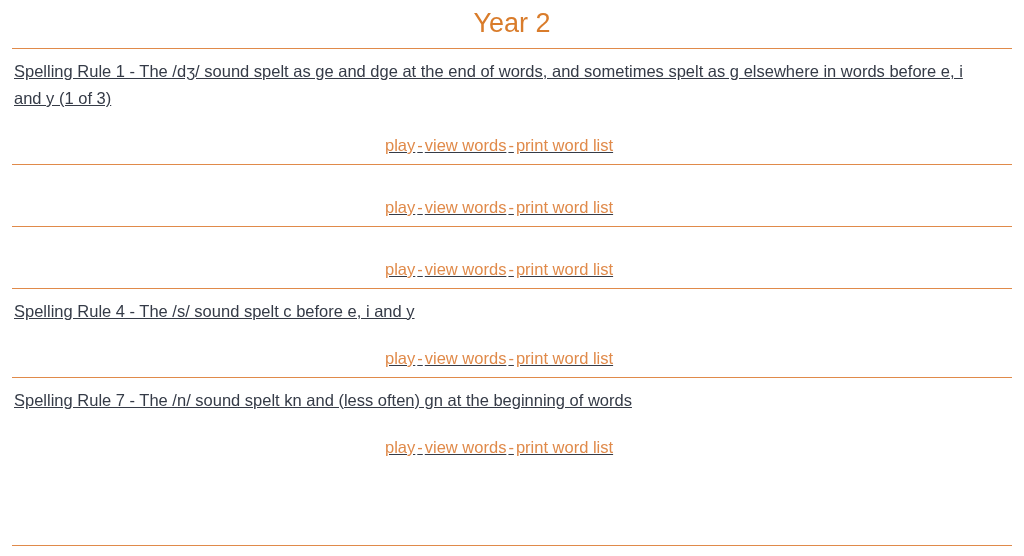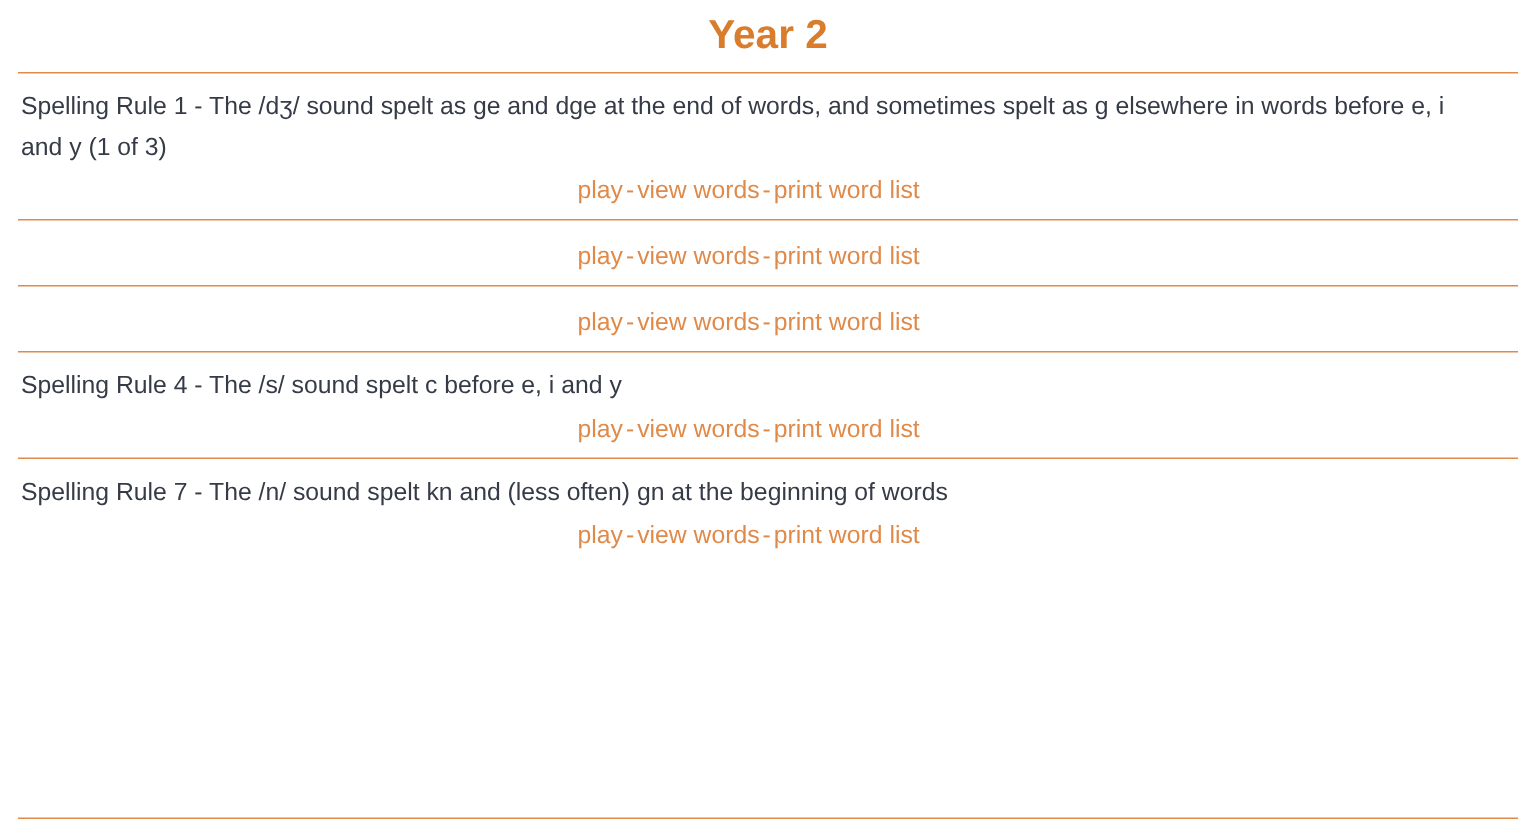--- a/index.html
+++ b/index.html
@@ -19,31 +19,32 @@
   .page {
     width: 1024px;
     height: 556px;
     box-sizing: border-box;
     position: relative;
   }
 
   .page-title {
     text-align: center;
     font-size: 27px;
-    font-weight: bold;
+    font-weight: normal;
     color: #d97c2b;
     letter-spacing: 0px;
     margin: 0;
     padding: 8px 0 10px 0;
     line-height: 30px;
   }
 
   .rule-list {
     padding: 0 12px 0 12px;
     box-sizing: border-box;
+    text-decoration: underline;
   }
 
   .divider {
     height: 0;
     border: 0;
     border-top: 1px solid #e08a4a;
     margin: 0;
     width: 100%;
   }
 
@@ -53,21 +54,21 @@
 
   .rule-text {
     font-size: 16.5px;
     line-height: 27px;
     color: #353b47;
     margin: 0 0 0 2px;
     max-width: 965px;
   }
 
   .rule-links {
-    margin-top: 2px;
+    margin-top: 20px;
     text-align: left;
     padding-left: 373px;
     font-size: 16.5px;
     line-height: 26px;
     white-space: nowrap;
   }
 
   .rule-links a {
     color: #e08a4a;
     text-decoration: none;

